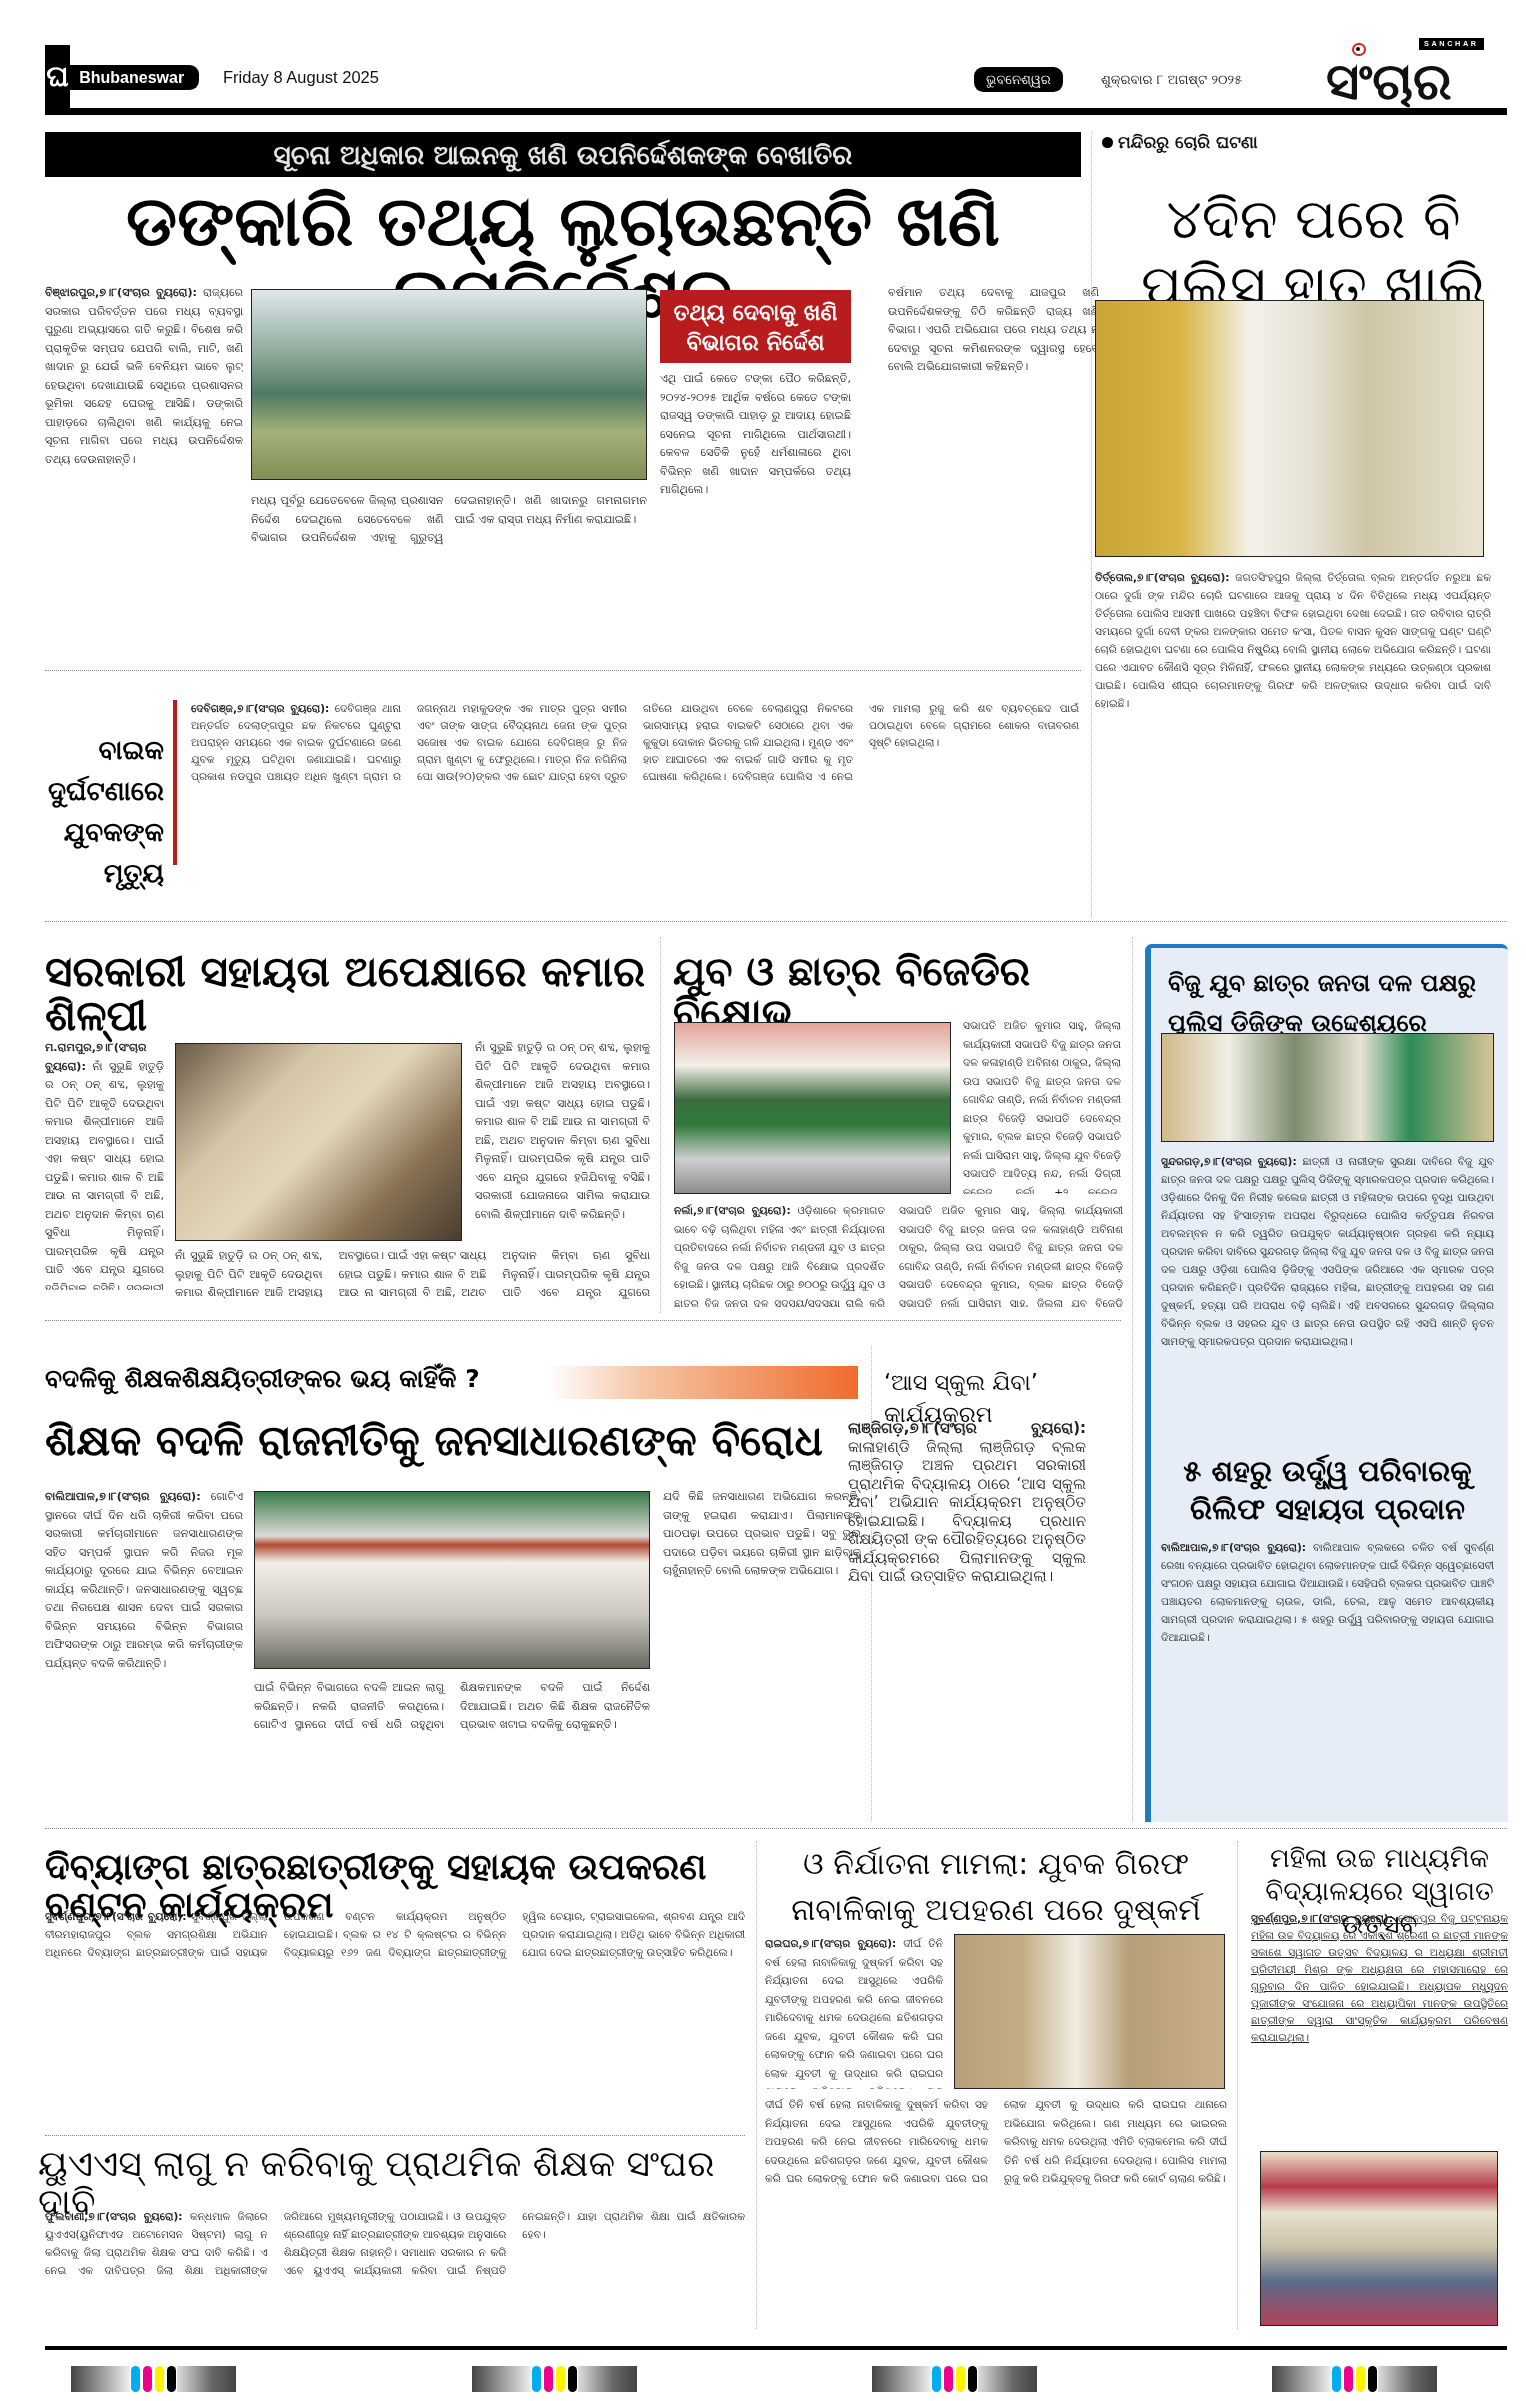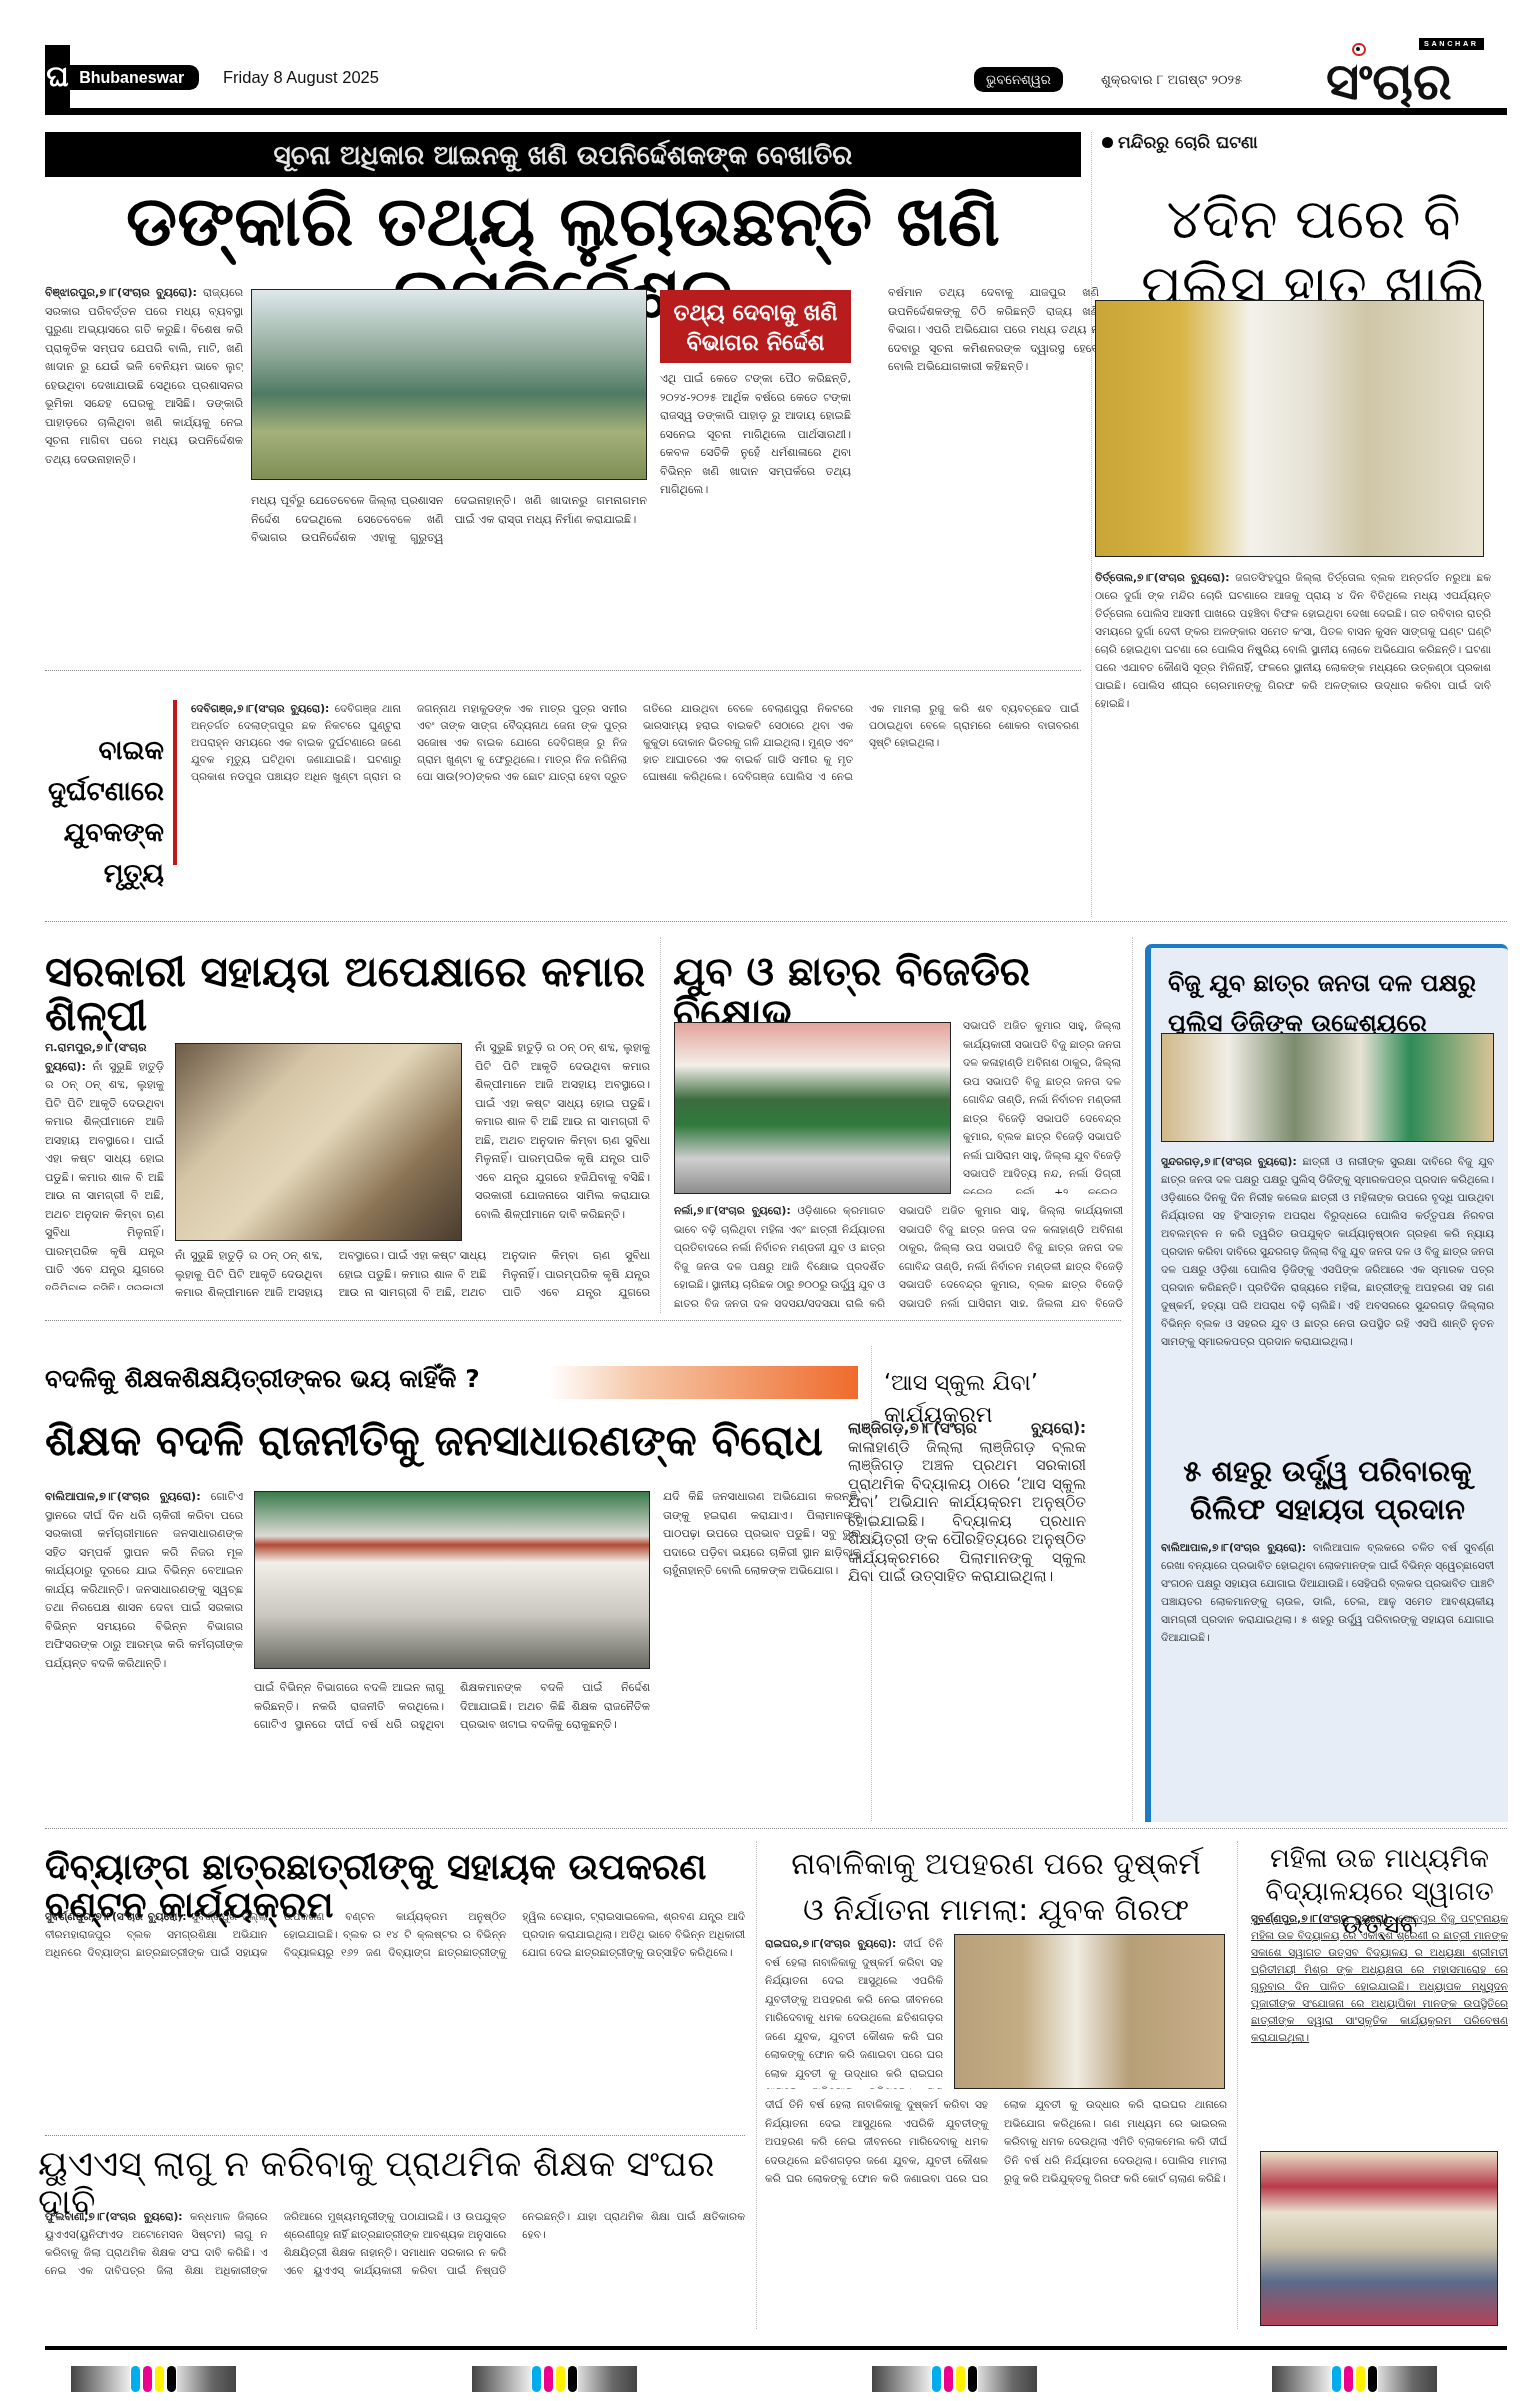--- a/index.html
+++ b/index.html
@@ -168,22 +168,22 @@
 
 <div class="abs hl" style="left:38px;top:2145px;width:700px;font-size:36px;font-weight:normal;">ୟୁଏଏସ୍ ଲାଗୁ ନ କରିବାକୁ ପ୍ରାଥମିକ ଶିକ୍ଷକ ସଂଘର ଦାବି</div>
 <div class="abs body cols" style="left:45px;top:2207px;width:700px;height:119px;overflow:hidden;column-count:3;font-size:10.6px;line-height:18px;">
   <b>ଫୁଲବାଣୀ,୭।୮(ସଂଚାର ବ୍ୟୁରୋ):</b>
   <span>କନ୍ଧମାଳ ଜିଲାରେ ୟୁଏଏସ(ୟୁନିଫାଏଡ ଅଟୋମେସନ ସିଷ୍ଟମ) ଲାଗୁ ନ କରିବାକୁ ଜିଲା ପ୍ରାଥମିକ ଶିକ୍ଷକ ସଂଘ ଦାବି କରିଛି। ଏ ନେଇ ଏକ ଦାବିପତ୍ର ଜିଲା ଶିକ୍ଷା ଅଧିକାରୀଙ୍କ ଜରିଆରେ ମୁଖ୍ୟମନ୍ତ୍ରୀଙ୍କୁ ପଠାଯାଇଛି। ଓ ଉପଯୁକ୍ତ ଶ୍ରେଣୀଗୃହ ନାହିଁ ଛାତ୍ରଛାତ୍ରୀଙ୍କ ଆବଶ୍ୟକ ଅନୁସାରେ ଶିକ୍ଷୟିତ୍ରୀ ଶିକ୍ଷକ ନାହାନ୍ତି। ସମାଧାନ ସରକାର ନ କରି ଏବେ ୟୁଏଏସ୍ କାର୍ଯ୍ୟକାରୀ କରିବା ପାଇଁ ନିଷ୍ପତି ନେଇଛନ୍ତି। ଯାହା ପ୍ରାଥମିକ ଶିକ୍ଷା ପାଇଁ କ୍ଷତିକାରକ ହେବ।</span>
 </div>
 
 <div class="abs dotted-v" style="left:756px;top:1841px;height:488px;"></div>
 
 <div class="abs hl" style="left:765px;top:1841px;width:462px;font-size:30px;font-weight:normal;line-height:46px;text-align:center;">
+  <div>ଓ ନିର୍ଯାତନା ମାମଲା: ଯୁବକ ଗିରଫ</div>
   <div>ନାବାଳିକାକୁ ଅପହରଣ ପରେ ଦୁଷ୍କର୍ମ</div>
-  <div>ଓ ନିର୍ଯାତନା ମାମଲା: ଯୁବକ ଗିରଫ</div>
 </div>
 <div class="abs body" style="left:765px;top:1934px;width:178px;height:155px;overflow:hidden;font-size:10.6px;">
   <b>ରାଇଘର,୭।୮(ସଂଚାର ବ୍ୟୁରୋ):</b>
   <span>ଦୀର୍ଘ ତିନି ବର୍ଷ ହେଲା ନାବାଳିକାକୁ ଦୁଷ୍କର୍ମ କରିବା ସହ ନିର୍ଯ୍ୟାତନା ଦେଇ ଆସୁଥିଲେ ଏପରିକି ଯୁବତୀଙ୍କୁ ଅପହରଣ କରି ନେଇ ଜୀବନରେ ମାରିଦେବାକୁ ଧମକ ଦେଉଥିଲେ ଛତିଶଗଡ଼ର ଜଣେ ଯୁବକ, ଯୁବତୀ କୌଶଳ କରି ଘର ଲୋକଙ୍କୁ ଫୋନ କରି ଜଣାଇବା ପରେ ଘର ଲୋକ ଯୁବତୀ କୁ ଉଦ୍ଧାର କରି ରାଇଘର ଥାନାରେ ଅଭିଯୋଗ କରିଥିଲେ। ଗଣ ମାଧ୍ୟମ ରେ ଭାଇରଲ କରିବାକୁ ଧମକ ଦେଉଥିଲା ଏମିତି ବ୍ଲାକମେଲ କରି ଦୀର୍ଘ ତିନି ବର୍ଷ ଧରି ନିର୍ଯ୍ୟାତନା ଦେଉଥିଲା। ପୋଲିସ ମାମଲା ରୁଜୁ କରି ଅଭିଯୁକ୍ତକୁ ଗିରଫ କରି କୋର୍ଟ ଚାଲାଣ କରିଛି।</span>
 </div>
 <div class="abs photo" style="left:954px;top:1934px;width:271px;height:155px;background:linear-gradient(90deg,#b8a07a 0%,#c4ad85 25%,#f0ece2 45%,#b69e77 65%,#c9b08a 100%);"></div>
 <div class="abs body cols" style="left:765px;top:2095px;width:462px;height:231px;overflow:hidden;column-count:2;font-size:10.6px;">ଦୀର୍ଘ ତିନି ବର୍ଷ ହେଲା ନାବାଳିକାକୁ ଦୁଷ୍କର୍ମ କରିବା ସହ ନିର୍ଯ୍ୟାତନା ଦେଇ ଆସୁଥିଲେ ଏପରିକି ଯୁବତୀଙ୍କୁ ଅପହରଣ କରି ନେଇ ଜୀବନରେ ମାରିଦେବାକୁ ଧମକ ଦେଉଥିଲେ ଛତିଶଗଡ଼ର ଜଣେ ଯୁବକ, ଯୁବତୀ କୌଶଳ କରି ଘର ଲୋକଙ୍କୁ ଫୋନ କରି ଜଣାଇବା ପରେ ଘର ଲୋକ ଯୁବତୀ କୁ ଉଦ୍ଧାର କରି ରାଇଘର ଥାନାରେ ଅଭିଯୋଗ କରିଥିଲେ। ଗଣ ମାଧ୍ୟମ ରେ ଭାଇରଲ କରିବାକୁ ଧମକ ଦେଉଥିଲା ଏମିତି ବ୍ଲାକମେଲ କରି ଦୀର୍ଘ ତିନି ବର୍ଷ ଧରି ନିର୍ଯ୍ୟାତନା ଦେଉଥିଲା। ପୋଲିସ ମାମଲା ରୁଜୁ କରି ଅଭିଯୁକ୍ତକୁ ଗିରଫ କରି କୋର୍ଟ ଚାଲାଣ କରିଛି।</div>
 
 <div class="abs dotted-v" style="left:1237px;top:1841px;height:488px;"></div>
 

